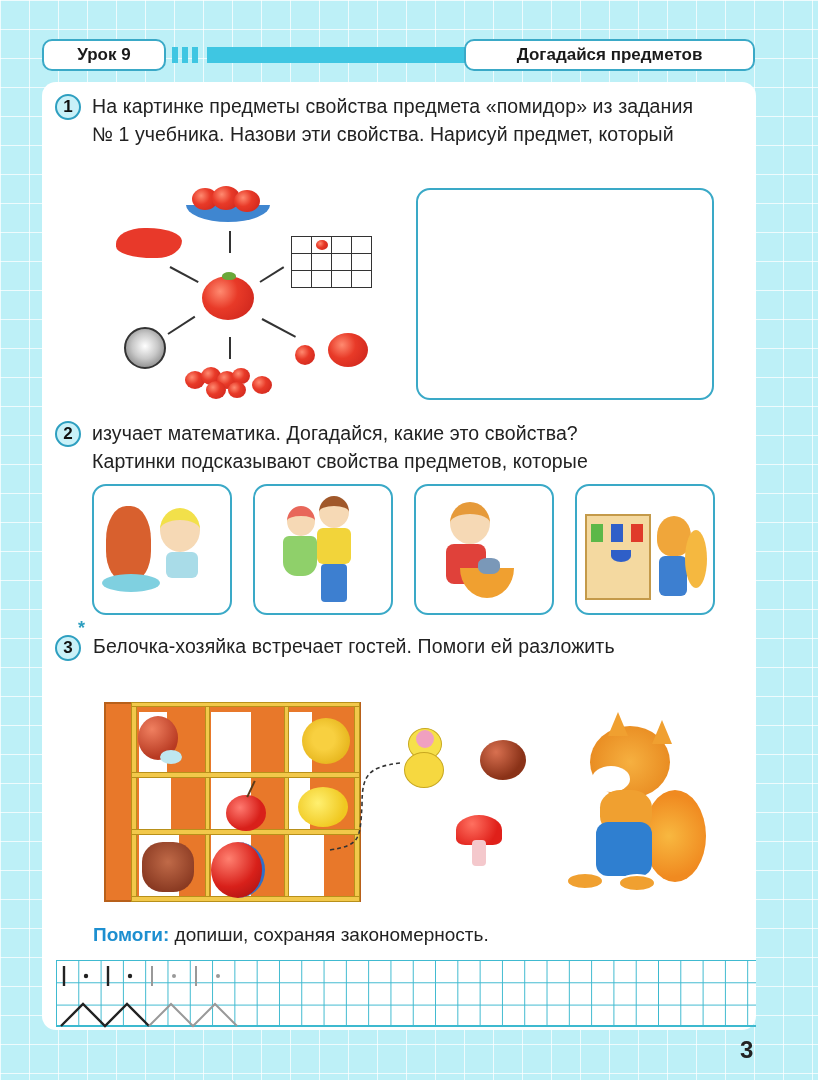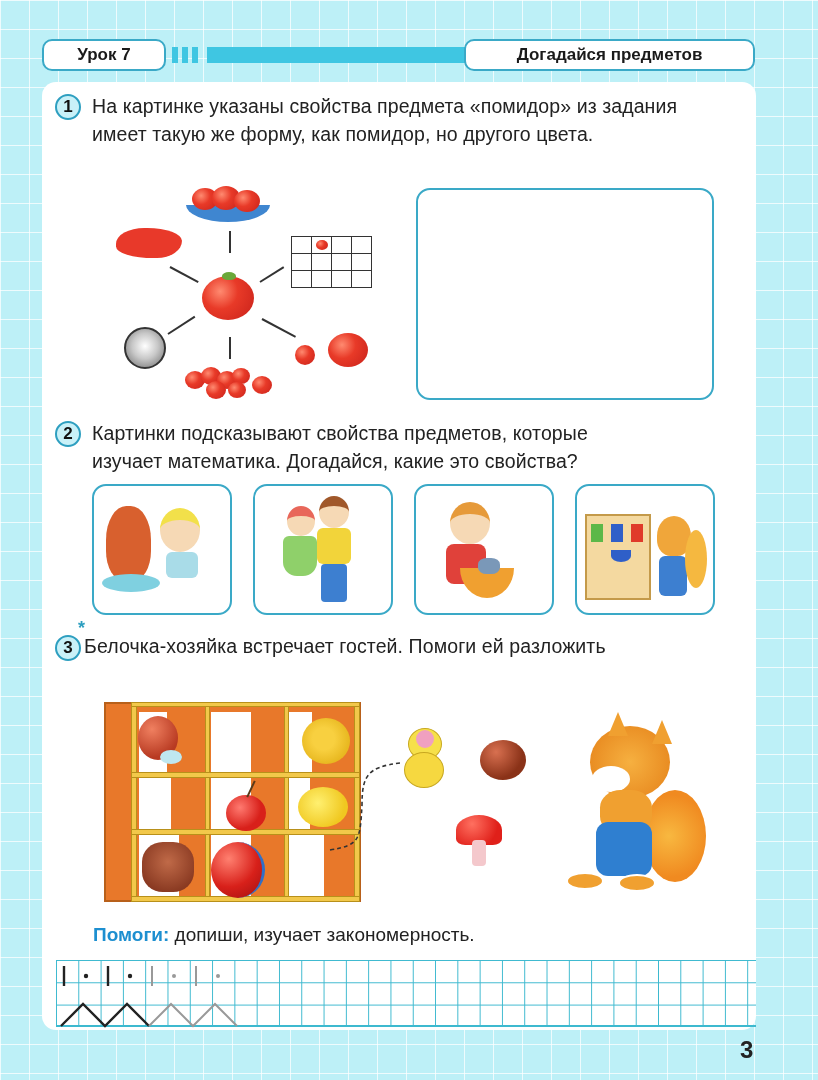--- a/index.html
+++ b/index.html
@@ -83,40 +83,40 @@
       linear-gradient(to bottom, #3db9cf 1px, transparent 1px);
     background-size: 22.3px 22.3px;
     border-bottom: 2px solid #3db9cf;
   }
   .page-num { position: absolute; left: 740px; top: 1036px; font-size: 24px; font-weight: bold; color: #222; }
 </style>
 </head>
 <body>
 
 <div class="hdr-pill" style="left:42px; width:124px;">
-  <span>Урок 7</span>
+  <span>Урок 9</span>
 </div>
 <div class="hdr-stripes">
     <span></span>
     <span></span>
     <span></span>
   </div>
 <div class="hdr-bar"></div>
 <div class="hdr-pill" style="left:464px; width:291px;">
   <span>Догадайся предметов</span>
 </div>
 
 <div class="sheet"></div>
 
 <div class="task-num" style="left:55px; top:94px;">
   <span>1</span>
 </div>
 <div class="task-text" style="left:92px; top:92px;">
-  <div>На картинке указаны свойства предмета «помидор» из задания</div>
-  <div>имеет такую же форму, как помидор, но другого цвета.</div>
+  <div>На картинке предметы свойства предмета «помидор» из задания</div>
+  <div>№ 1 учебника. Назови эти свойства. Нарисуй предмет, который</div>
 </div>
 
 <div>
 
   <div class="line" style="left:229px; top:231px; width:2px; height:22px;"></div>
   <div class="line" style="left:170px; top:266px; width:32px; transform:rotate(28deg);"></div>
   <div class="line" style="left:260px; top:281px; width:28px; transform:rotate(-32deg);"></div>
   <div class="line" style="left:168px; top:333px; width:32px; transform:rotate(-33deg);"></div>
   <div class="line" style="left:229px; top:337px; width:2px; height:22px;"></div>
   <div class="line" style="left:262px; top:318px; width:38px; transform:rotate(28deg);"></div>
@@ -161,22 +161,22 @@
   <div class="tomato" style="left:295px; top:345px; width:20px; height:20px;"></div>
   <div class="tomato" style="left:328px; top:333px; width:40px; height:34px;"></div>
 </div>
 
 <div class="frame" style="left:416px; top:188px; width:298px; height:212px;"></div>
 
 <div class="task-num" style="left:55px; top:421px;">
   <span>2</span>
 </div>
 <div class="task-text" style="left:92px; top:419px;">
+  <div>изучает математика. Догадайся, какие это свойства?</div>
   <div>Картинки подсказывают свойства предметов, которые</div>
-  <div>изучает математика. Догадайся, какие это свойства?</div>
 </div>
 
 <div class="frame" style="left:92px; top:484px; width:140px; height:131px;">
   <div class="abs" style="left:12px; top:20px; width:45px; height:75px; background:#d8602e; border-radius:45% 45% 40% 40%;"></div>
   <div class="abs" style="left:8px; top:88px; width:58px; height:18px; background:#7fd0e0; border-radius:50%;"></div>
   <div class="abs" style="left:66px; top:22px; width:40px; height:44px; background:#f6d9b5; border-radius:50%; border-top:12px solid #f2e04a;"></div>
   <div class="abs" style="left:72px; top:66px; width:32px; height:26px; background:#a9dce8; border-radius:6px;"></div>
 </div>
 <div class="frame" style="left:253px; top:484px; width:140px; height:131px;">
   <div class="abs" style="left:32px; top:20px; width:28px; height:30px; background:#f6d9b5; border-radius:50%; border-top:10px solid #e8675a;"></div>
@@ -199,21 +199,21 @@
   <div class="abs" style="left:34px; top:64px; width:20px; height:12px; background:#2f5fc8; border-radius:0 0 50% 50%;"></div>
   <div class="abs" style="left:80px; top:30px; width:34px; height:40px; background:#f0a63a; border-radius:50% 50% 40% 40%;"></div>
   <div class="abs" style="left:82px; top:70px; width:28px; height:40px; background:#3d7fd0; border-radius:6px;"></div>
   <div class="abs" style="left:108px; top:44px; width:22px; height:58px; background:#f5b840; border-radius:50%;"></div>
 </div>
 
 <div class="task-num" style="left:55px; top:635px;">
   <span>3</span>
 </div>
 <span class="task-star" style="left:78px; top:618px;">*</span>
-<div class="task-text" style="left:84px; top:632px;">
+<div class="task-text" style="left:93px; top:632px;">
   <div>Белочка-хозяйка встречает гостей. Помоги ей разложить</div>
 </div>
 
 <div>
   <div class="shelf" style="left:104px; top:702px; width:257px; height:200px;"></div>
 
   <div class="shelf-cell" style="left:139px; top:712px; width:28px; height:64px; background:#fff;"></div>
   <div class="shelf-cell" style="left:211px; top:712px; width:40px; height:64px; background:#fff;"></div>
   <div class="shelf-cell" style="left:288px; top:712px; width:24px; height:64px; background:#fff;"></div>
   <div class="shelf-cell" style="left:139px; top:778px; width:32px; height:54px; background:#fff;"></div>
@@ -261,21 +261,21 @@
   <div class="abs" style="left:608px; top:712px; width:0; height:0; border-left:10px solid transparent; border-right:10px solid transparent; border-bottom:24px solid #f0a030;"></div>
   <div class="abs" style="left:652px; top:720px; width:0; height:0; border-left:10px solid transparent; border-right:10px solid transparent; border-bottom:24px solid #f0a030;"></div>
   <div class="obj" style="left:592px; top:766px; width:38px; height:26px; background:#fff;"></div>
   <div class="obj" style="left:600px; top:790px; width:52px; height:44px; background:#f0a030; border-radius:40%;"></div>
   <div class="abs" style="left:596px; top:822px; width:56px; height:54px; background:#2f7fd0; border-radius:12px;"></div>
   <div class="obj" style="left:566px; top:872px; width:38px; height:18px; background:#f0a030; border:2px solid #fff;"></div>
   <div class="obj" style="left:618px; top:874px; width:38px; height:18px; background:#f0a030; border:2px solid #fff;"></div>
 </div>
 
 <div class="propis-title" style="left:93px; top:924px;">
-  <span class="hl">Помоги:</span><span> допиши, изучает закономерность.</span>
+  <span class="hl">Помоги:</span><span> допиши, сохраняя закономерность.</span>
 </div>
 <div class="propis-grid"></div>
 <svg class="abs" style="left:56px; top:960px;" width="200" height="70">
 
   <line x1="8" y1="6" x2="8" y2="26" stroke="#222" stroke-width="2.4"></line>
   <circle cx="30" cy="16" r="2.2" fill="#222"></circle>
   <line x1="52" y1="6" x2="52" y2="26" stroke="#222" stroke-width="2.4"></line>
   <circle cx="74" cy="16" r="2.2" fill="#222"></circle>
   <line x1="96" y1="6" x2="96" y2="26" stroke="#999" stroke-width="2"></line>
   <circle cx="118" cy="16" r="2" fill="#999"></circle>

